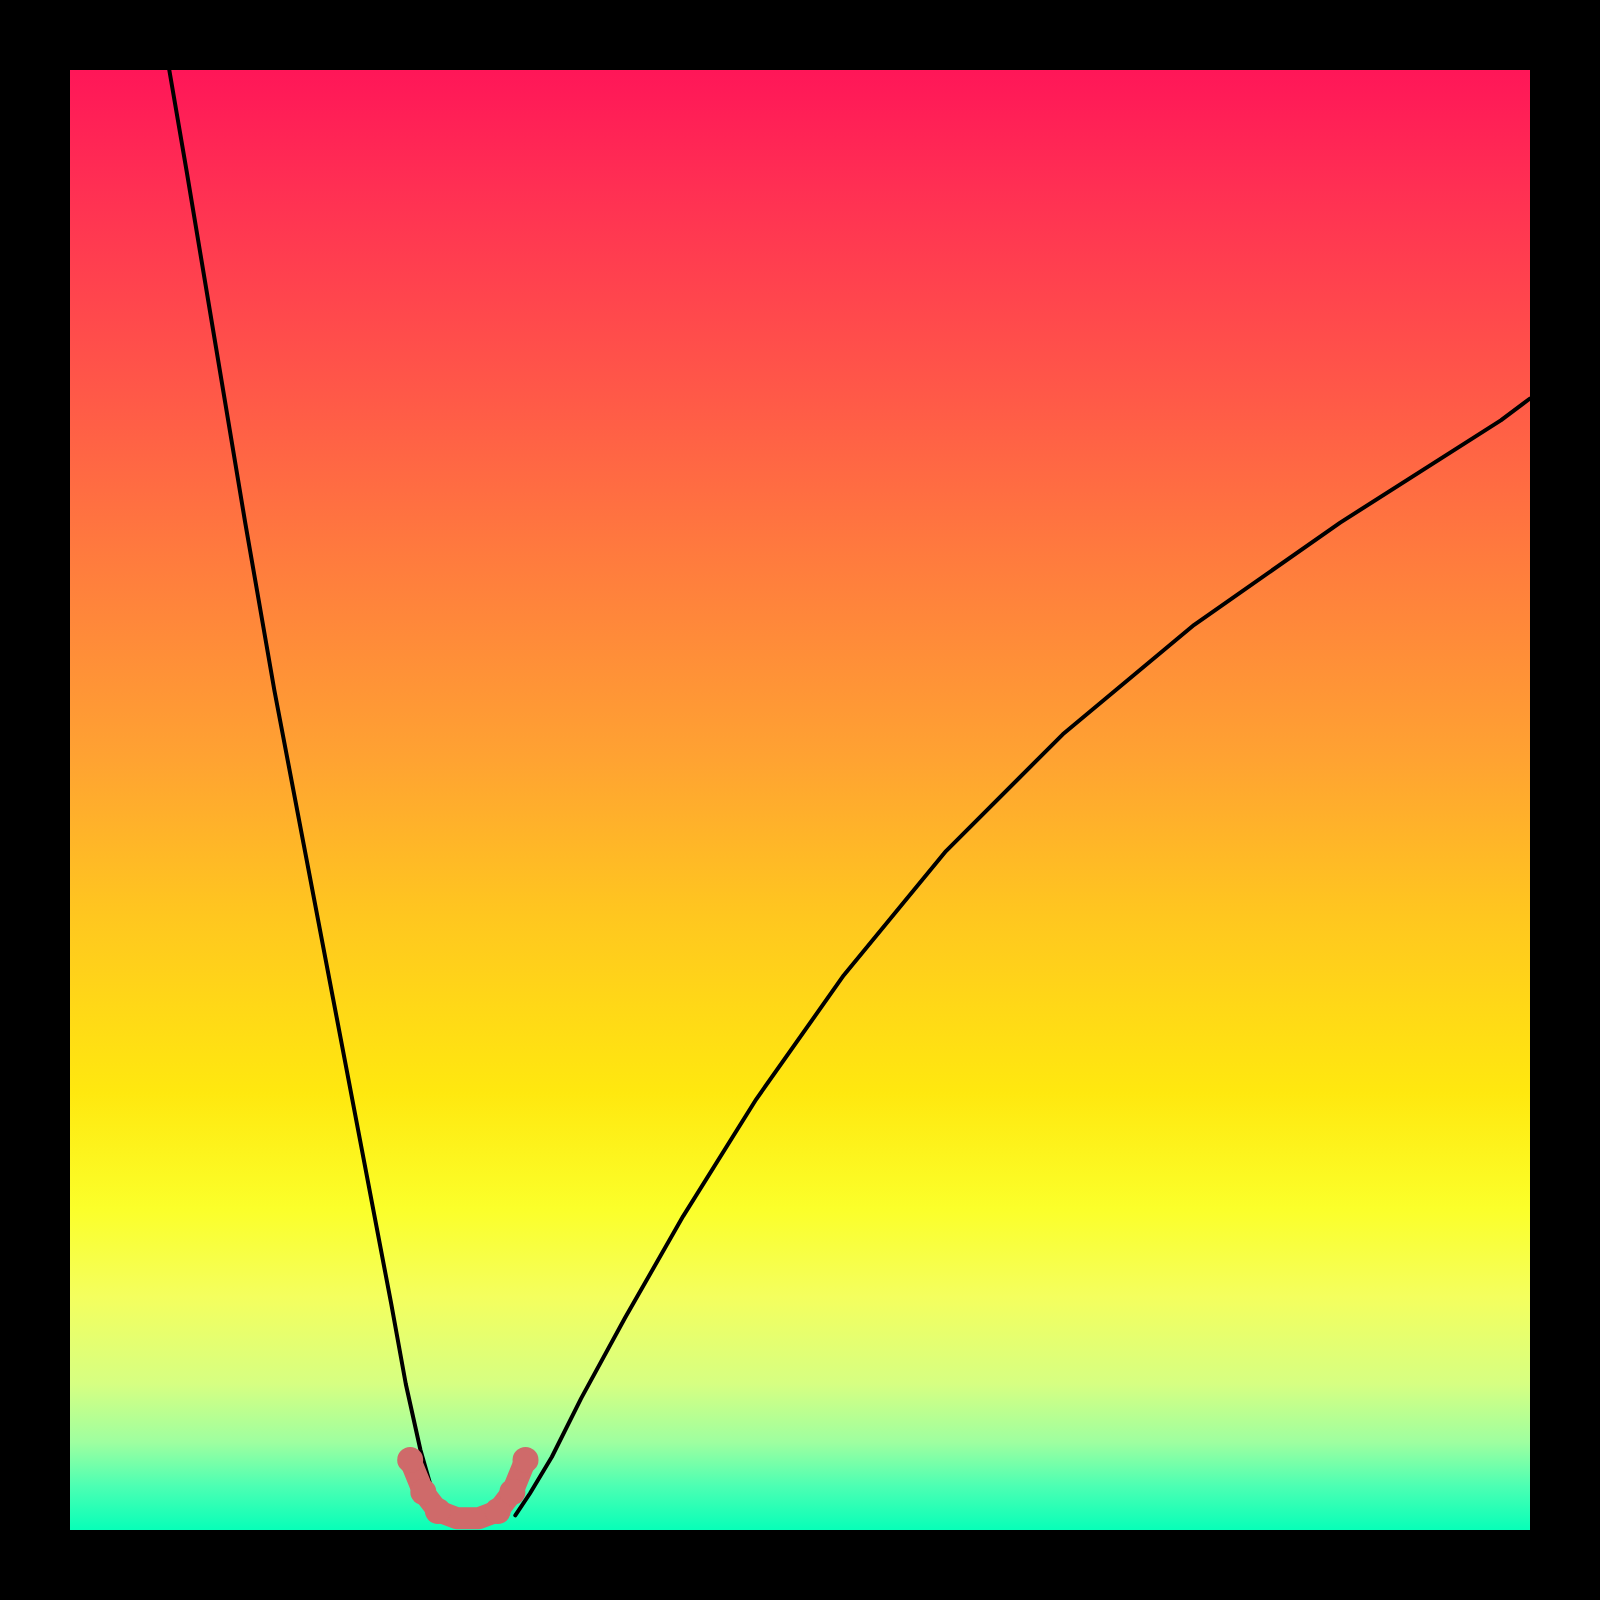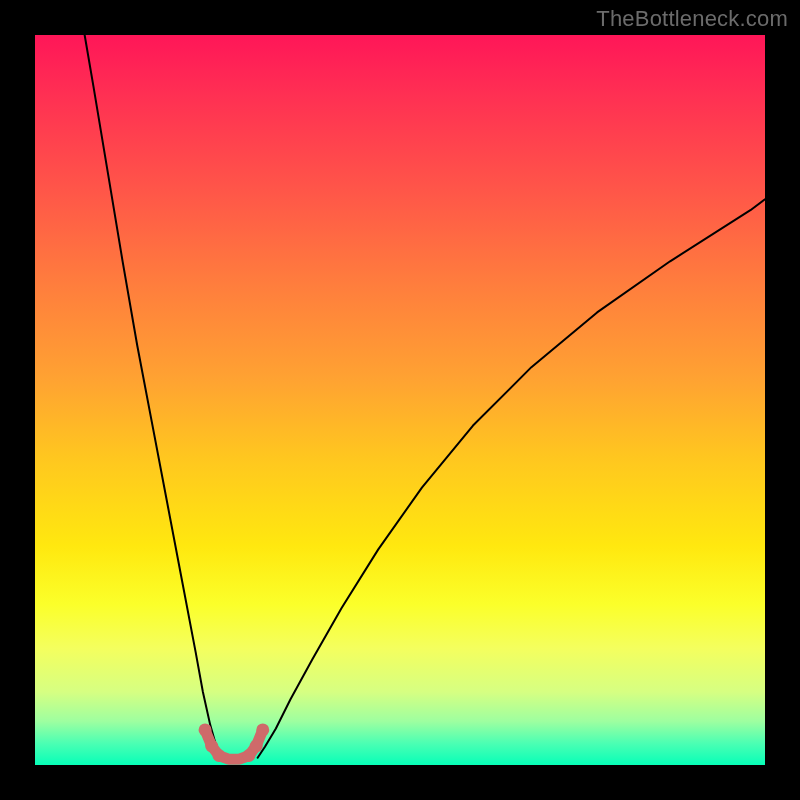--- a/index.html
+++ b/index.html
@@ -57,21 +57,20 @@
     width: 800px;
     height: 800px;
     z-index: 5;
     pointer-events: none;
   }
 </style>
 </head>
 <body>
 
 <div class="stage">
-  <div class="watermark">TheBottleneck.com</div>
   <div class="plot"></div>
   <svg class="curve" viewBox="0 0 800 800">
     <g id="curve-group">
         <path d="M84.64 35.00 L93.40 86.10 L108.00 173.70 L122.60 261.30 L137.20 345.25 L151.80 421.90 L166.40 498.55 L181.00 575.20 L195.60 651.85 L202.90 692.00 L210.20 724.85 L217.50 750.40 L221.15 757.70" fill="none" stroke="#000000" stroke-width="2" stroke-linecap="round" stroke-linejoin="round"></path>
         <path d="M257.65 757.70 L264.95 746.75 L275.90 728.50 L290.50 699.30 L312.40 659.15 L341.60 608.05 L378.10 549.65 L421.90 487.60 L473.00 425.55 L531.40 367.15 L597.10 312.40 L670.10 261.30 L750.40 210.20 L765.00 199.25" fill="none" stroke="#000000" stroke-width="2" stroke-linecap="round" stroke-linejoin="round"></path>
         <path d="M205.09 729.96 L211.66 746.02 L218.96 755.51 L228.45 759.16 L239.40 759.16 L248.89 755.51 L256.19 746.02 L262.76 729.96" fill="none" stroke="#cf6a6a" stroke-width="11" stroke-linecap="round" stroke-linejoin="round"></path>
         <circle cx="205.09" cy="729.96" r="6.5" fill="#cf6a6a"></circle>
         <circle cx="211.66" cy="746.02" r="6.5" fill="#cf6a6a"></circle>
         <circle cx="218.96" cy="755.51" r="6.5" fill="#cf6a6a"></circle>
         <circle cx="248.89" cy="755.51" r="6.5" fill="#cf6a6a"></circle>

